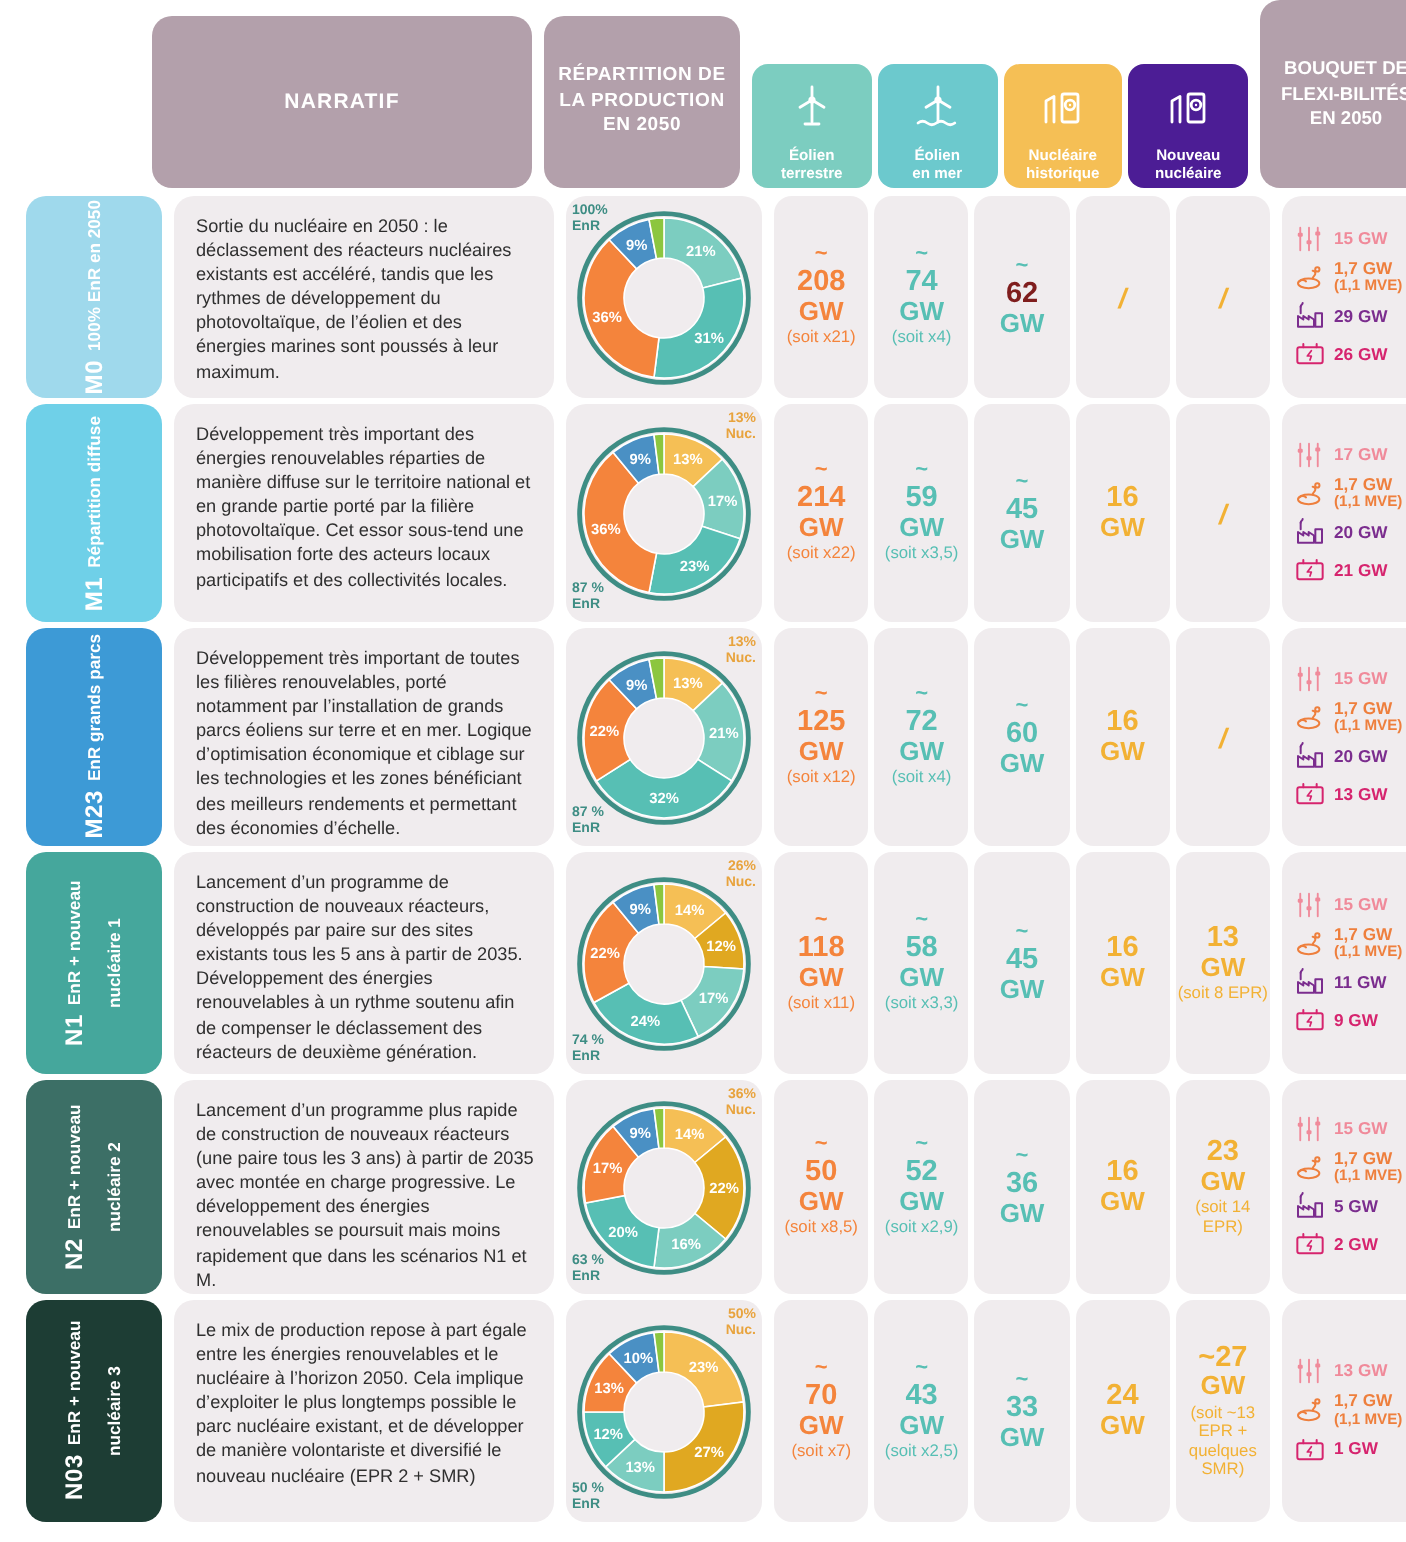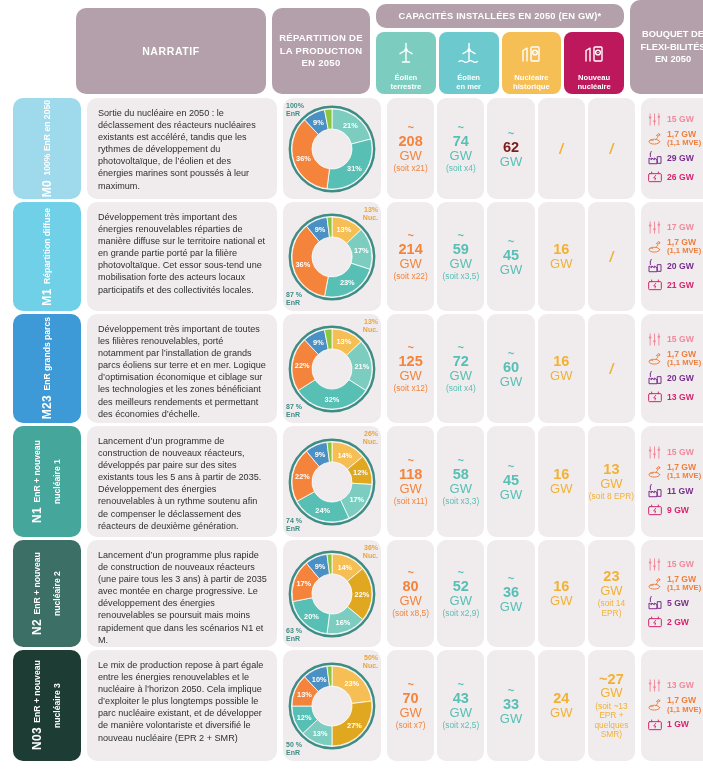--- a/index.html
+++ b/index.html
@@ -84,21 +84,21 @@
   .slice-lbl { font-size: 7.4px; font-weight: bold; fill: #ffffff; }
 
   .c-caps { width: 248px; flex: 0 0 248px; display: flex; gap: 3px; margin: 0 3px; }
   .c-cap {
     flex: 1; background: #f0ecee; border-radius: 9px;
     display: flex; flex-direction: column; align-items: center; justify-content: center;
     text-align: center; padding: 4px 1px;
   }
   .cap-tilde { font-size: 11px; font-weight: bold; line-height: .8; margin-bottom: 2px; }
   .cap-val { font-size: 14.5px; font-weight: bold; line-height: 1.02; }
-  .cap-unit { font-size: 13px; font-weight: normal; line-height: 1.02; }
+  .cap-unit { font-size: 13px; font-weight: bold; line-height: 1.02; }
   .cap-note { font-size: 8.4px; line-height: 1.12; margin-top: 2px; }
   .cap-slash { font-size: 14px; font-weight: bold; color: #f2b134; font-style: italic; }
 
   .c-flex {
     width: 86px; flex: 0 0 86px; margin: 0 8px 0 3px; background: #f0ecee; border-radius: 10px;
     display: flex; flex-direction: column; justify-content: center; gap: 3px; padding: 5px 4px 5px 5px;
   }
   .flex-item { display: flex; align-items: center; gap: 4px; }
   .flex-ico { width: 17px; flex: 0 0 17px; display: flex; align-items: center; justify-content: center; }
   .flex-txt { font-size: 8.6px; font-weight: bold; line-height: 1.08; }
@@ -107,21 +107,20 @@
 </head>
 <body>
 
 <div class="table">
 
   <div class="header">
     <div class="hdr-spacer"></div>
     <div class="hdr-narratif">NARRATIF</div>
     <div class="hdr-repart">RÉPARTITION DE LA PRODUCTION EN 2050</div>
     <div class="hdr-cap">
-      <div class="hdr-cap-title">CAPACITÉS INSTALLÉES EN 2050 (EN GW)*</div>
       <div class="hdr-cap-row" id="tech-row">
           <div class="hdr-tech" style="background: rgb(124, 205, 192);">
             <span class="ticon">
               <svg width="24" height="24" viewBox="0 0 24 24">
                 <g stroke="#ffffff" fill="none" stroke-width="1.4" stroke-linecap="round" stroke-linejoin="round">
       <line x1="12" y1="9.5" x2="12" y2="20"></line>
       <path d="M12 9 L12 2.5"></path>
                   <path d="M12 9 L6 12.6"></path>
                   <path d="M12 9 L18 12.6"></path>
       <circle cx="12" cy="9" r="1.1"></circle>
@@ -152,21 +151,21 @@
                 <g stroke="#ffffff" fill="none" stroke-width="1.4" stroke-linecap="round" stroke-linejoin="round">
     <path d="M4 20V9.5l4-2.3V20"></path>
                   <rect x="12" y="6" width="8" height="14" rx="1"></rect>
     <circle cx="16" cy="11.5" r="2.4"></circle>
                   <circle cx="16" cy="11.5" r="0.6" fill="#fff" stroke="none"></circle>
     </g>
               </svg>
             </span>
     <span>Nucléaire<br>historique</span>
           </div>
-          <div class="hdr-tech" style="background: #be185d;">
+          <div class="hdr-tech" style="background: #4c1d95;">
             <span class="ticon">
               <svg width="24" height="24" viewBox="0 0 24 24">
                 <g stroke="#ffffff" fill="none" stroke-width="1.4" stroke-linecap="round" stroke-linejoin="round">
     <path d="M4 20V9.5l4-2.3V20"></path>
                   <rect x="12" y="6" width="8" height="14" rx="1"></rect>
     <circle cx="16" cy="11.5" r="2.4"></circle>
                   <circle cx="16" cy="11.5" r="0.6" fill="#fff" stroke="none"></circle>
     </g>
               </svg>
             </span>
@@ -706,21 +705,21 @@
               <text class="slice-lbl" x="34.1" y="30.1" text-anchor="middle">9%</text>
             </svg>
 
         <span class="lbl-nuc">36%<br>Nuc.</span>
         <span class="lbl-enr">63 %<br>EnR</span>
       </div>
     </div>
     <div class="c-caps">
           <div class="c-cap">
       <span class="cap-tilde" style="color:#f4843c">~</span>
-      <span class="cap-val" style="color:#f4843c">80</span>
+      <span class="cap-val" style="color:#f4843c">50</span>
       <span class="cap-unit" style="color:#f4843c">GW</span>
       <span class="cap-note" style="color:#f4843c">(soit x8,5)</span>
     </div>
           <div class="c-cap">
       <span class="cap-tilde" style="color:#57bfb4">~</span>
       <span class="cap-val" style="color:#57bfb4">52</span>
       <span class="cap-unit" style="color:#57bfb4">GW</span>
       <span class="cap-note" style="color:#57bfb4">(soit x2,9)</span>
     </div>
           <div class="c-cap">

